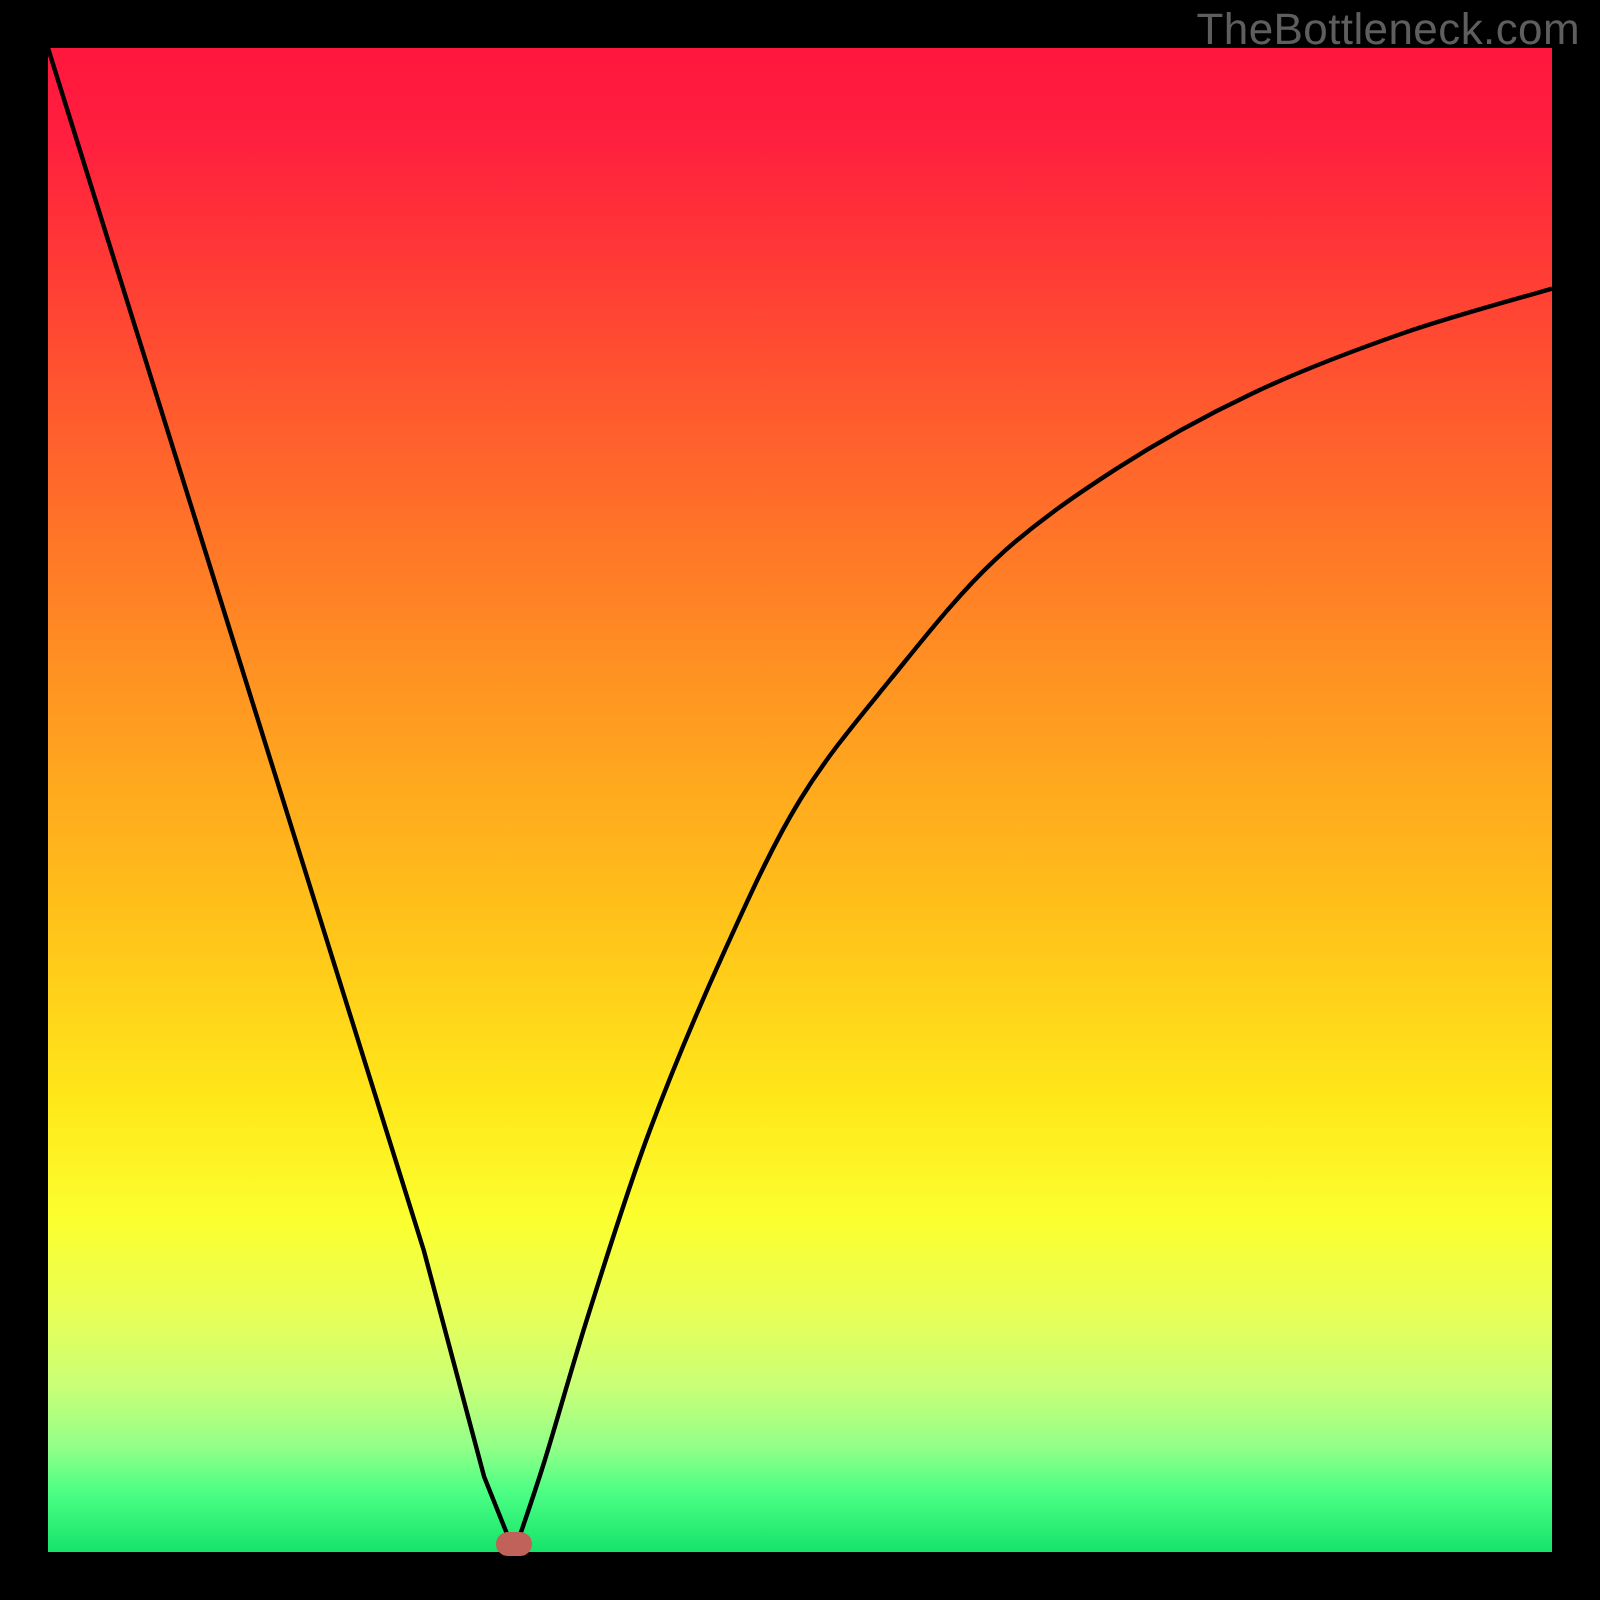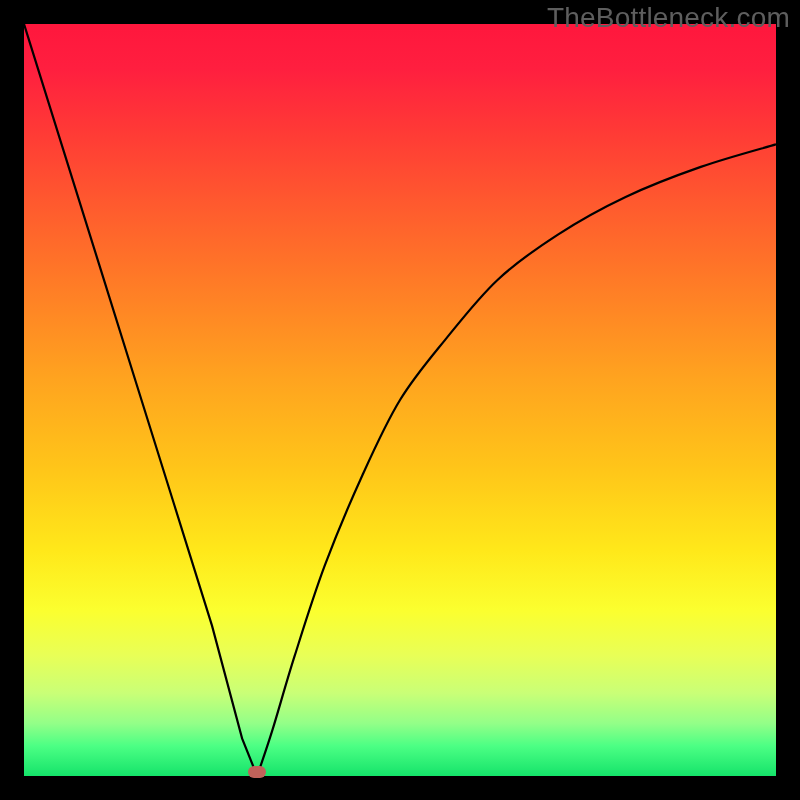--- a/index.html
+++ b/index.html
@@ -14,21 +14,21 @@
     width: 800px;
     height: 800px;
     background: #000000;
     position: relative;
   }
   .watermark {
     position: absolute;
     top: 2px;
     right: 10px;
     color: #5e5e5e;
-    font-size: 28px;
+    font-size: 22px;
     font-weight: 500;
     z-index: 10;
     letter-spacing: 0.2px;
   }
   .plot {
     position: absolute;
     left: 24px;
     top: 24px;
     width: 752px;
     height: 752px;

